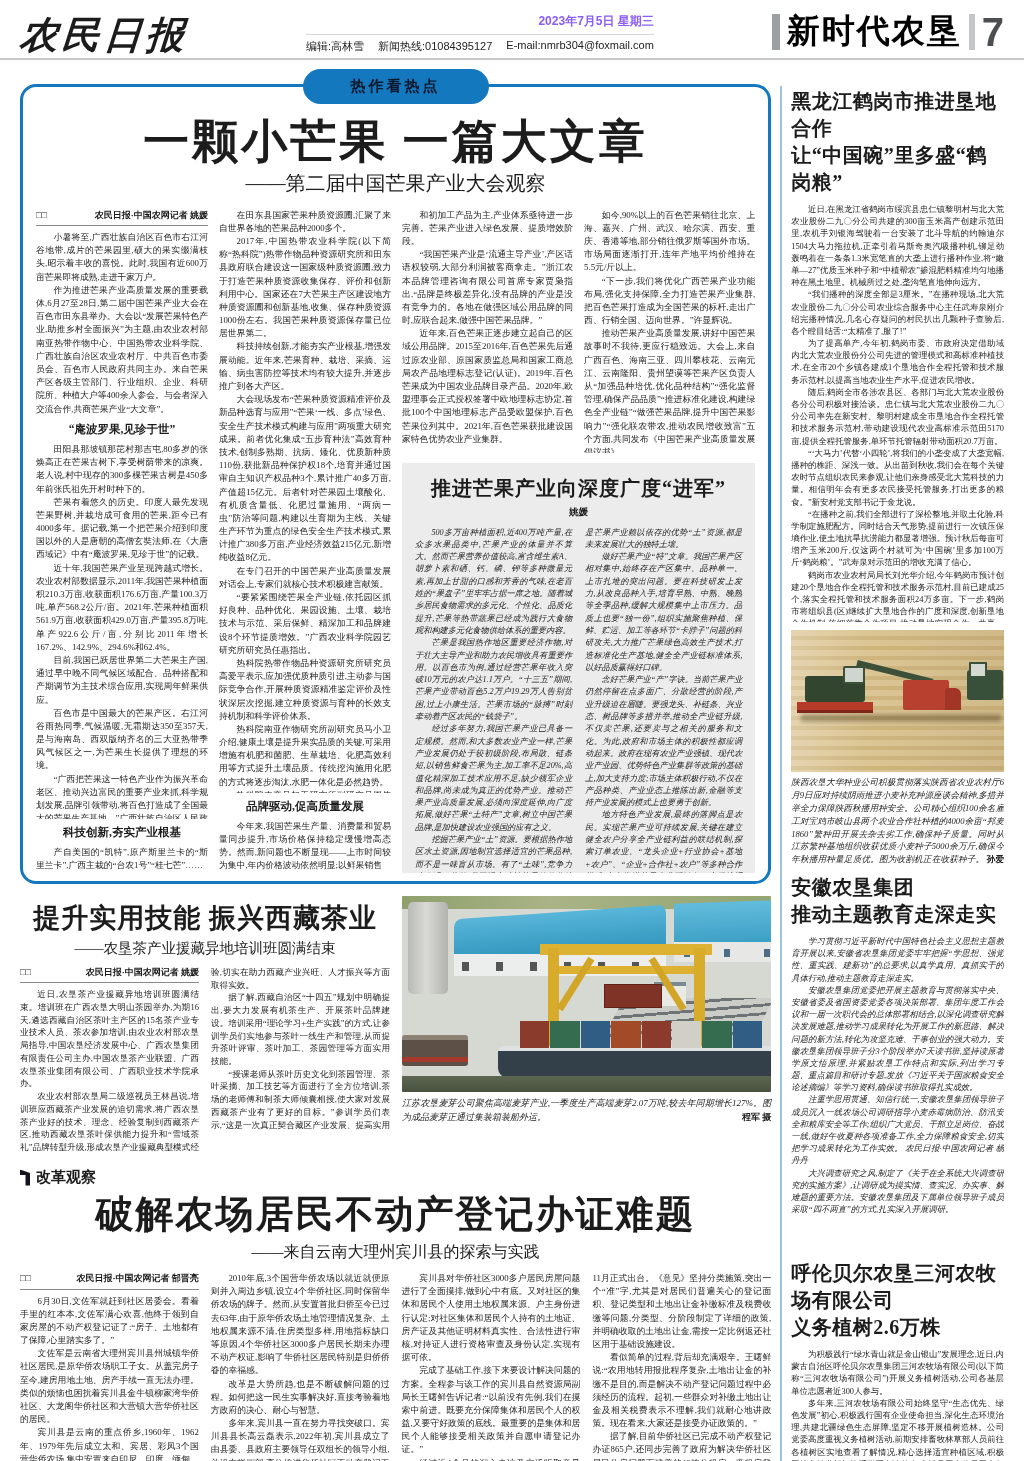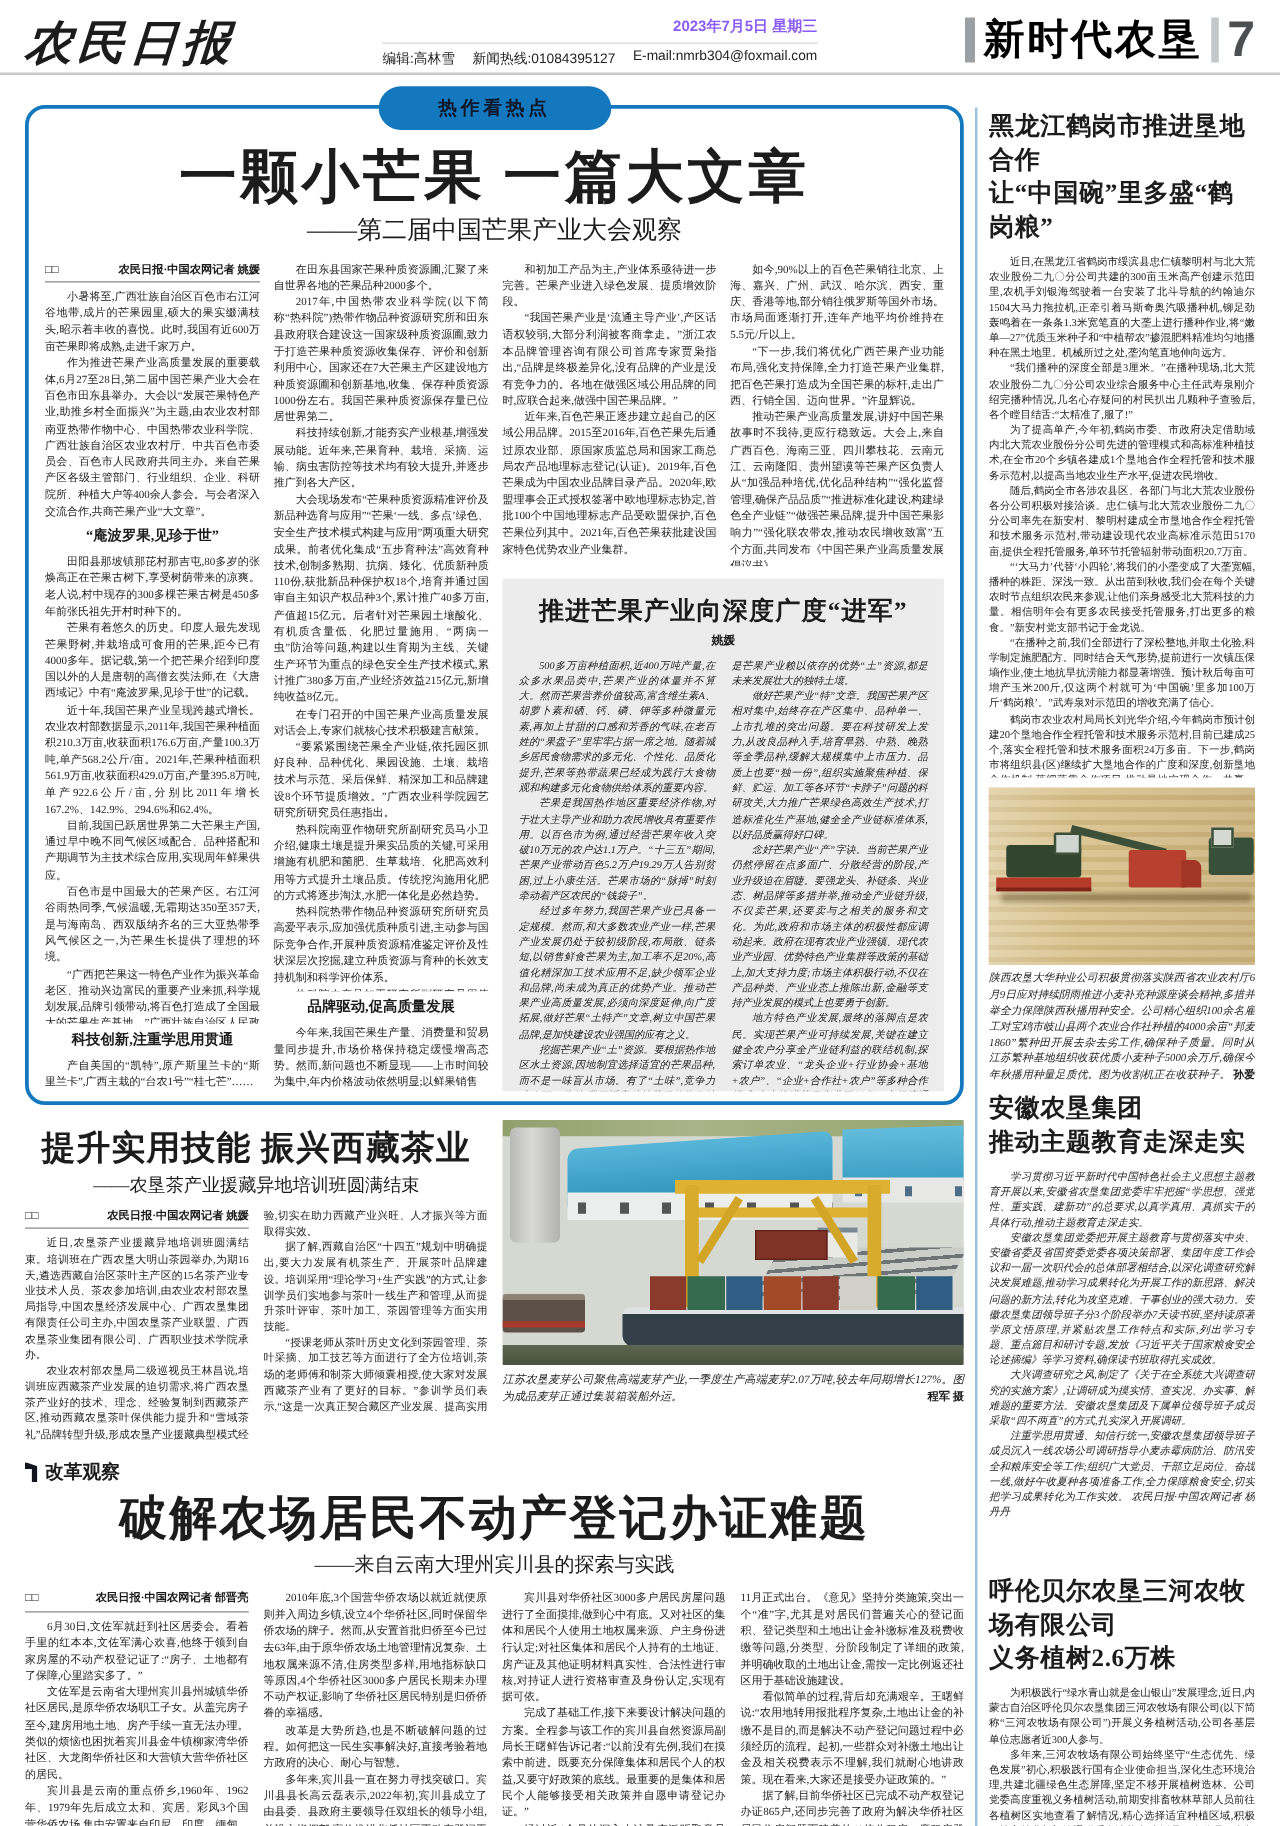--- a/index.html
+++ b/index.html
@@ -154,37 +154,37 @@
               <div class="fsub">“庵波罗果,见珍于世”</div>
               <div>
                   <p class="para">田阳县那坡镇那芘村那吉屯,80多岁的张焕高正在芒果古树下,享受树荫带来的凉爽。老人说,村中现存的300多棵芒果古树是450多年前张氏祖先开村时种下的。</p>
                   <p class="para">芒果有着悠久的历史。印度人最先发现芒果野树,并栽培成可食用的芒果,距今已有4000多年。据记载,第一个把芒果介绍到印度国以外的人是唐朝的高僧玄奘法师,在《大唐西域记》中有“庵波罗果,见珍于世”的记载。</p>
                   <p class="para">近十年,我国芒果产业呈现跨越式增长。农业农村部数据显示,2011年,我国芒果种植面积210.3万亩,收获面积176.6万亩,产量100.3万吨,单产568.2公斤/亩。2021年,芒果种植面积561.9万亩,收获面积429.0万亩,产量395.8万吨,单产922.6公斤/亩,分别比2011年增长167.2%、142.9%、294.6%和62.4%。</p>
                   <p class="para">目前,我国已跃居世界第二大芒果主产国,通过早中晚不同气候区域配合、品种搭配和产期调节为主技术综合应用,实现周年鲜果供应。</p>
                   <p class="para">百色市是中国最大的芒果产区。右江河谷雨热同季,气候温暖,无霜期达350至357天,是与海南岛、西双版纳齐名的三大亚热带季风气候区之一,为芒果生长提供了理想的环境。</p>
                   <p class="para">“广西把芒果这一特色产业作为振兴革命老区、推动兴边富民的重要产业来抓,科学规划发展,品牌引领带动,将百色打造成了全国最大的芒果生产基地。”广西壮族自治区人民政府副主席、党组成员许显辉介绍。</p>
                 </div>
             </div>
-            <div class="fsub">科技创新,注重学思用贯通</div>
+            <div class="fsub">科技创新,夯实产业根基</div>
             <div>
                 <p class="para">产自美国的“凯特”,原产斯里兰卡的“斯里兰卡”,广西主栽的“台农1号”“桂七芒”……</p>
               </div>
           </div>
 
           <div class="fcol ftext">
             <div class="fgrow">
               <div>
                   <p class="para">在田东县国家芒果种质资源圃,汇聚了来自世界各地的芒果品种2000多个。</p>
                   <p class="para">2017年,中国热带农业科学院(以下简称“热科院”)热带作物品种资源研究所和田东县政府联合建设这一国家级种质资源圃,致力于打造芒果种质资源收集保存、评价和创新利用中心。国家还在7大芒果主产区建设地方种质资源圃和创新基地,收集、保存种质资源1000份左右。我国芒果种质资源保存量已位居世界第二。</p>
                   <p class="para">科技持续创新,才能夯实产业根基,增强发展动能。近年来,芒果育种、栽培、采摘、运输、病虫害防控等技术均有较大提升,并逐步推广到各大产区。</p>
                   <p class="para">大会现场发布“芒果种质资源精准评价及新品种选育与应用”“芒果‘一线、多点’绿色、安全生产技术模式构建与应用”两项重大研究成果。前者优化集成“五步育种法”高效育种技术,创制多熟期、抗病、矮化、优质新种质110份,获批新品种保护权18个,培育并通过国审自主知识产权品种3个,累计推广40多万亩,产值超15亿元。后者针对芒果园土壤酸化、有机质含量低、化肥过量施用、“两病一虫”防治等问题,构建以生育期为主线、关键生产环节为重点的绿色安全生产技术模式,累计推广380多万亩,产业经济效益215亿元,新增纯收益8亿元。</p>
                   <p class="para">在专门召开的中国芒果产业高质量发展对话会上,专家们就核心技术积极建言献策。</p>
                   <p class="para">“要紧紧围绕芒果全产业链,依托园区抓好良种、品种优化、果园设施、土壤、栽培技术与示范、采后保鲜、精深加工和品牌建设8个环节提质增效。”广西农业科学院园艺研究所研究员任惠指出。</p>
+                  <p class="para">热科院热带作物品种资源研究所研究员高爱平表示,应加强优质种质引进,主动参与国际竞争合作,开展种质资源精准鉴定评价及性状深层次挖掘,建立种质资源与育种的长效支持机制和科学评价体系。</p>
                   <p class="para">热科院南亚作物研究所副研究员马小卫介绍,健康土壤是提升果实品质的关键,可采用增施有机肥和菌肥、生草栽培、化肥高效利用等方式提升土壤品质。传统挖沟施用化肥的方式将逐步淘汰,水肥一体化是必然趋势。</p>
-                  <p class="para">热科院热带作物品种资源研究所研究员高爱平表示,应加强优质种质引进,主动参与国际竞争合作,开展种质资源精准鉴定评价及性状深层次挖掘,建立种质资源与育种的长效支持机制和科学评价体系。</p>
                   <p class="para">热科院农产品加工研究所副研究员周伟认为,芒果综合加工是产业提质增效、品牌可持续发展的必由之路。他和他的研究团队着力构建芒果营养与品质基础数据库和全果梯次化加工利用体系。</p>
                 </div>
             </div>
             <div class="fsub">品牌驱动,促高质量发展</div>
             <div>
                 <p class="para">今年来,我国芒果生产量、消费量和贸易量同步提升,市场价格保持稳定缓慢增高态势。然而,新问题也不断显现——上市时间较为集中,年内价格波动依然明显;以鲜果销售</p>
               </div>
           </div>
 
           <div class="fright">
@@ -344,22 +344,22 @@
       </figure>
 
       <article style="margin-top:10px;">
         <h3 class="sb-title">
           <div>安徽农垦集团</div>
           <div>推动主题教育走深走实</div>
         </h3>
         <div class="stext sb-a2-text">
             <p class="para">学习贯彻习近平新时代中国特色社会主义思想主题教育开展以来,安徽省农垦集团党委牢牢把握“学思想、强党性、重实践、建新功”的总要求,以真学真用、真抓实干的具体行动,推动主题教育走深走实。</p>
             <p class="para">安徽农垦集团党委把开展主题教育与贯彻落实中央、安徽省委及省国资委党委各项决策部署、集团年度工作会议和一届一次职代会的总体部署相结合,以深化调查研究解决发展难题,推动学习成果转化为开展工作的新思路、解决问题的新方法,转化为攻坚克难、干事创业的强大动力。安徽农垦集团领导班子分3个阶段举办7天读书班,坚持读原著学原文悟原理,并紧贴农垦工作特点和实际,列出学习专题、重点篇目和研讨专题,发放《习近平关于国家粮食安全论述摘编》等学习资料,确保读书班取得扎实成效。</p>
+            <p class="para">注重学思用贯通、知信行统一,安徽农垦集团领导班子成员沉入一线农场公司调研指导小麦赤霉病防治、防汛安全和粮库安全等工作;组织广大党员、干部立足岗位、奋战一线,做好午收夏种各项准备工作,全力保障粮食安全,切实把学习成果转化为工作实效。 农民日报·中国农网记者 杨丹丹</p>
             <p class="para">大兴调查研究之风,制定了《关于在全系统大兴调查研究的实施方案》,让调研成为摸实情、查实况、办实事、解难题的重要方法。安徽农垦集团及下属单位领导班子成员采取“四不两直”的方式,扎实深入开展调研。</p>
-            <p class="para">注重学思用贯通、知信行统一,安徽农垦集团领导班子成员沉入一线农场公司调研指导小麦赤霉病防治、防汛安全和粮库安全等工作;组织广大党员、干部立足岗位、奋战一线,做好午收夏种各项准备工作,全力保障粮食安全,切实把学习成果转化为工作实效。 农民日报·中国农网记者 杨丹丹</p>
           </div>
       </article>
 
       <article style="margin-top:12px;">
         <h3 class="sb-title">
           <div>呼伦贝尔农垦三河农牧场有限公司</div>
           <div>义务植树2.6万株</div>
         </h3>
         <div class="stext sb-a3-text">
           <div>

